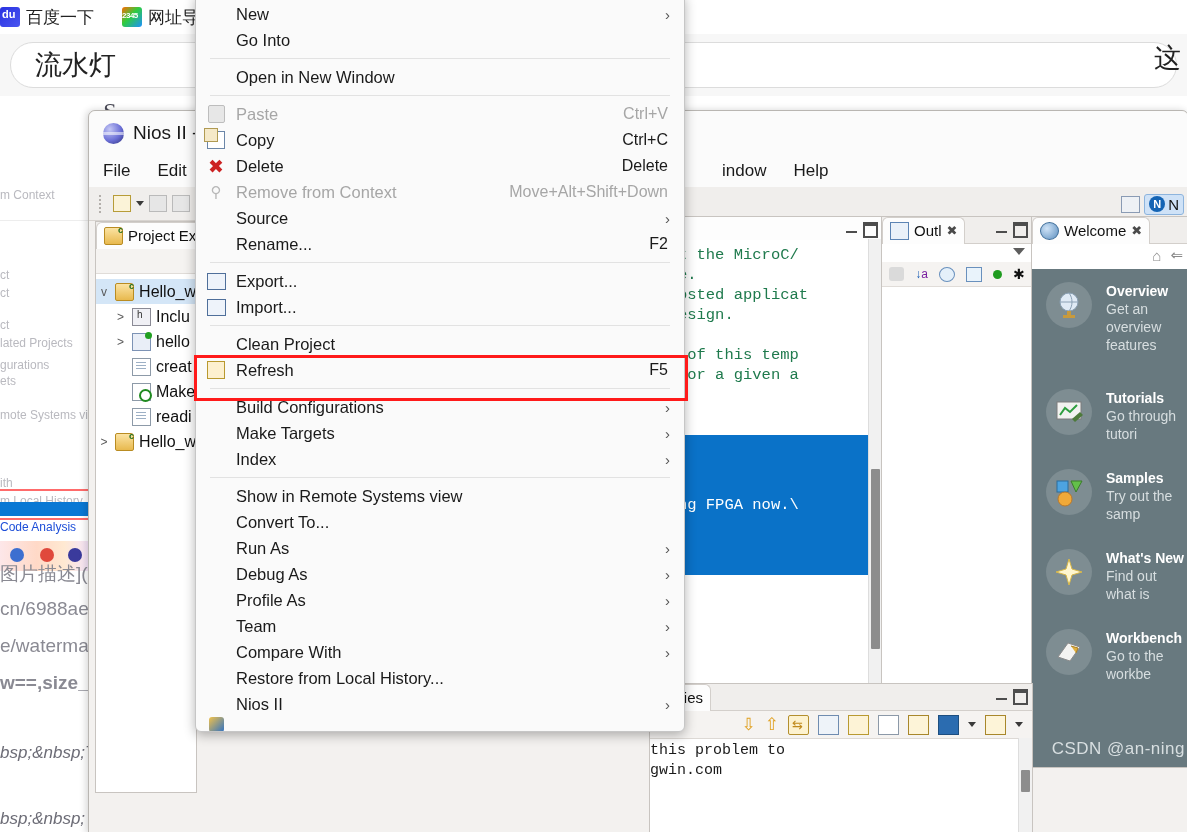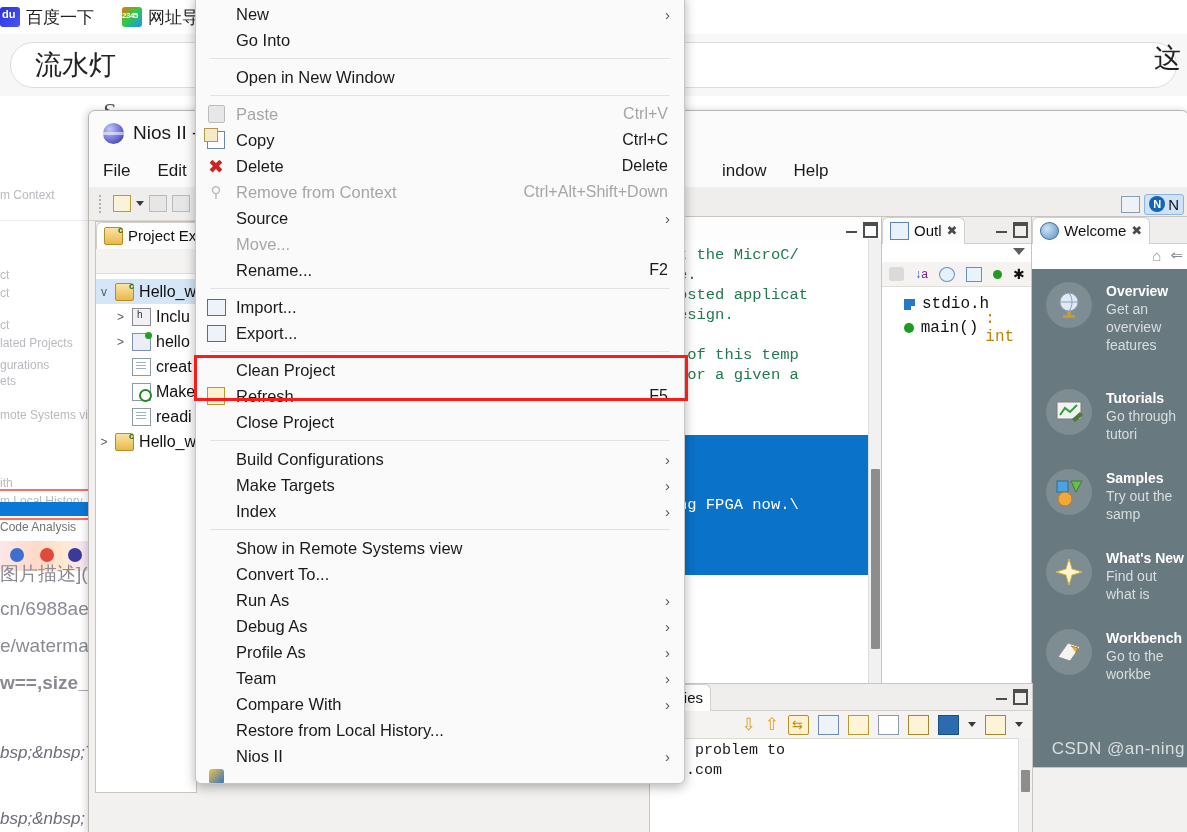--- a/index.html
+++ b/index.html
@@ -207,21 +207,21 @@
     <div class="md-line" style="left:0px;top:172px;font-size:12px;color:#b9b9bf;">ct</div>
     <div class="md-line" style="left:0px;top:190px;font-size:12px;color:#b9b9bf;">lated Projects</div>
     <div class="md-line" style="left:0px;top:212px;font-size:12px;color:#b9b9bf;">gurations</div>
     <div class="md-line" style="left:0px;top:228px;font-size:12px;color:#b9b9bf;">ets</div>
     <div class="md-line" style="left:0px;top:262px;font-size:12px;color:#b9b9bf;">mote Systems view</div>
     <div class="md-line" style="left:0px;top:330px;font-size:12px;color:#b9b9bf;">ith</div>
     <div class="md-line" style="left:0px;top:348px;font-size:12px;color:#b9b9bf;">m Local History...</div>
     <div style="position:absolute;left:0;top:343px;width:88px;height:2px;background:#ff6b6b;"></div>
     <div style="position:absolute;left:0;top:356px;width:88px;height:14px;background:#0a78d4;"></div>
     <div style="position:absolute;left:0;top:372px;width:88px;height:2px;background:#ff6b6b;"></div>
-    <div class="md-line" style="left:0px;top:374px;font-size:12px;color:#737373;">Code Analysis</div>
+    <div class="md-line" style="left:0px;top:374px;font-size:12px;color:#1d4ed8;">Code Analysis</div>
 
     <div class="md-imgstrip" style="top:395px;"></div>
     <div class="md-dot" style="left:10px;top:402px;background:#3d6fd0;"></div>
     <div class="md-dot" style="left:40px;top:402px;background:#e0493c;"></div>
     <div class="md-dot" style="left:68px;top:402px;background:#3a3a9c;"></div>
 
     <div class="md-line" style="left:0px;top:415px;">图片描述](h</div>
     <div class="md-line" style="left:0px;top:452px;">cn/6988ae</div>
     <div class="md-line" style="left:0px;top:489px;">e/watermar</div>
     <div class="md-line" style="left:0px;top:526px;font-weight:bold;">w==,size_</div>
@@ -363,31 +363,20 @@
       <span style="position:absolute;right:7px;top:4px;width:0;height:0;border-left:6px solid transparent;border-right:6px solid transparent;border-top:7px solid #5d5d5d;"></span>
     </div>
     <div class="view-localbar" style="justify-content:center;gap:11px;">
       <span class="cb-ic" style="width:15px;height:14px;background:#d7d7d7;border-radius:3px;"></span>
       <span style="font-size:12px;color:#1d5fb5;">↓<span style="color:#7a1fa0;">a</span></span>
       <span class="cb-ic" style="width:14px;height:13px;background:#e3f0fb;border:1px solid #5a86b8;border-radius:50%;"></span>
       <span class="cb-ic" style="width:14px;height:13px;background:#e8f3fd;border:1px solid #5a86b8;"></span>
       <span style="width:9px;height:9px;border-radius:50%;background:#1f9b1f;display:inline-block;"></span>
       <span style="font-size:14px;color:#111;">✱</span>
     </div>
-    <div style="padding-top:5px;">
-      <div class="out-row">
-        <span class="out-sq"></span>
-        <span>stdio.h</span>
-      </div>
-      <div class="out-row">
-        <span class="out-ci"></span>
-        <span>main()</span>
-        <span class="out-ret">: int</span>
-      </div>
-    </div>
   </div>
 
   <div class="view" style="left:942px;top:105px;width:157px;height:550px;overflow:hidden;">
     <div class="view-tabbar">
       <div class="view-tab">
         <span class="ticon" style="border-radius:50%;background:radial-gradient(circle at 35% 35%,#cfe3f7,#5d8fbf);border:1px solid #3e6d99;"></span>
         <span>Welcome</span>
         <span class="view-x">✖</span>
       </div>
     </div>
@@ -538,67 +527,59 @@
         <span class="ico-del">✖</span>
       </span>
     <span class="mi-lbl">Delete</span>
     <span class="mi-acc">Delete</span>
   </div>
   <div class="mi disabled">
     <span class="mi-ic">
         <span class="ico-rmctx">⚲</span>
       </span>
     <span class="mi-lbl">Remove from Context</span>
-    <span class="mi-acc">Ctrl+Alt+Shift+Down</span>
+    <span class="mi-acc">Move+Alt+Shift+Down</span>
   </div>
   <div class="mi">
     <span class="mi-ic"></span>
     <span class="mi-lbl">Source</span>
     <span class="mi-sub">›</span>
-  </div>
-  <div class="mi disabled">
-    <span class="mi-ic"></span>
-    <span class="mi-lbl">Move...</span>
   </div>
   <div class="mi">
     <span class="mi-ic"></span>
     <span class="mi-lbl">Rename...</span>
     <span class="mi-acc">F2</span>
   </div>
   <div class="mi-sep"></div>
 
   <div class="mi">
     <span class="mi-ic">
         <span class="ico-imp"></span>
       </span>
+    <span class="mi-lbl">Export...</span>
+  </div>
+  <div class="mi">
+    <span class="mi-ic">
+        <span class="ico-imp"></span>
+      </span>
     <span class="mi-lbl">Import...</span>
-  </div>
-  <div class="mi">
-    <span class="mi-ic">
-        <span class="ico-imp"></span>
-      </span>
-    <span class="mi-lbl">Export...</span>
   </div>
   <div class="mi-sep"></div>
 
   <div class="mi">
     <span class="mi-ic"></span>
     <span class="mi-lbl">Clean Project</span>
   </div>
   <div class="mi">
     <span class="mi-ic">
         <span class="ico-refresh"></span>
       </span>
     <span class="mi-lbl">Refresh</span>
     <span class="mi-acc">F5</span>
   </div>
-  <div class="mi">
-    <span class="mi-ic"></span>
-    <span class="mi-lbl">Close Project</span>
-  </div>
   <div class="mi-sep"></div>
 
   <div class="mi">
     <span class="mi-ic"></span>
     <span class="mi-lbl">Build Configurations</span>
     <span class="mi-sub">›</span>
   </div>
   <div class="mi">
     <span class="mi-ic"></span>
     <span class="mi-lbl">Make Targets</span>

